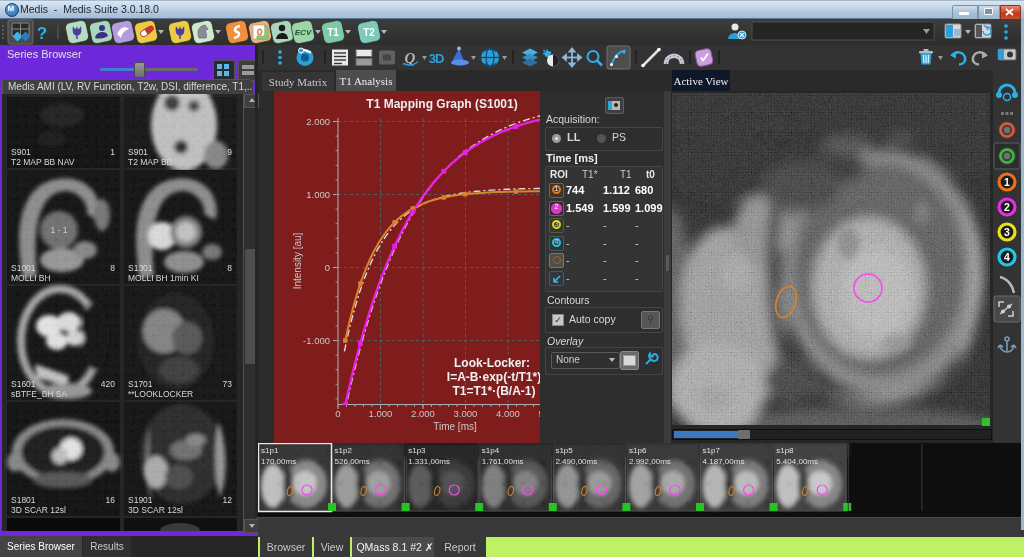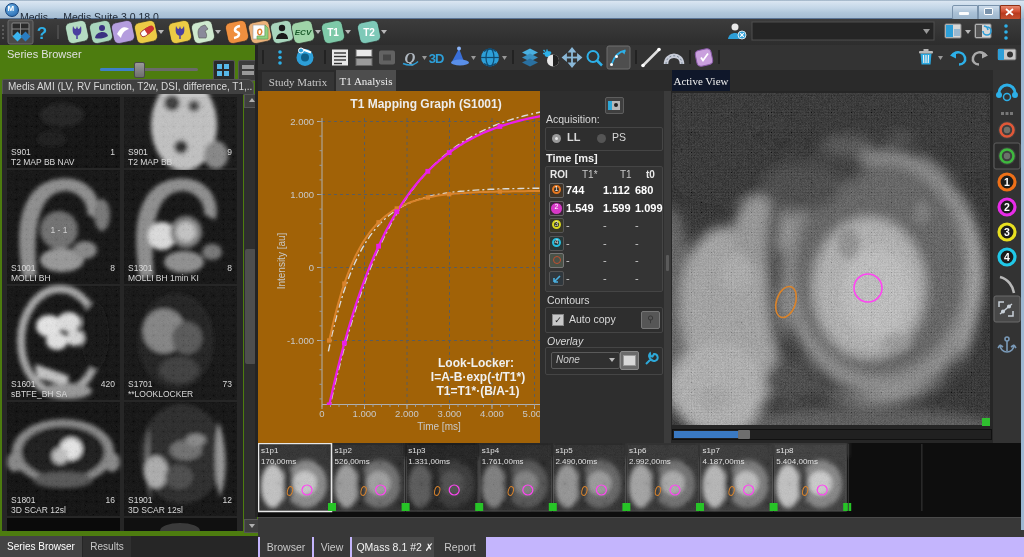--- a/index.html
+++ b/index.html
@@ -6,21 +6,21 @@
   body{width:1024px;height:557px;background:#2b2b2b;font-family:"Liberation Sans",sans-serif;overflow:hidden;position:relative;color:#ddd;}
   .abs{position:absolute;}
   .tab{font-size:11px;color:#c8c8c8;display:flex;align-items:center;justify-content:center;}
 </style>
 </head>
 <body>
 
 <div class="abs" style="left:0;top:0;width:1024px;height:18px;background:linear-gradient(#8fa5ba 0%,#d9e5f1 8%,#c3d6e7 45%,#b0c7db 70%,#a5bdd3 100%);border-bottom:1px solid #5a7596;">
   <div class="abs" style="left:5px;top:3px;width:12px;height:12px;border-radius:50%;background:radial-gradient(circle at 35% 30%,#6fb4e8,#1d5fa8);border:1px solid #15427a;"></div>
   <div class="abs" style="left:7.5px;top:4px;color:#fff;font-size:8px;font-weight:bold;">M</div>
-  <div class="abs" style="left:20px;top:3px;font-size:10.5px;color:#202b38;margin-top:8px;">Medis&nbsp;&nbsp;-&nbsp;&nbsp;Medis Suite 3.0.18.0</div>
+  <div class="abs" style="left:20px;top:3px;font-size:10.5px;color:#202b38;">Medis&nbsp;&nbsp;-&nbsp;&nbsp;Medis Suite 3.0.18.0</div>
 
   <div class="abs" style="left:952px;top:5px;width:24px;height:13px;background:linear-gradient(#cfdeed,#abc2d7 50%,#9cb5cc);border:1px solid #7a93ac;border-radius:2px 0 0 2px;"></div>
   <div class="abs" style="left:959px;top:12px;width:10px;height:3px;background:#fcfdfe;border-radius:1px;"></div>
   <div class="abs" style="left:978px;top:5px;width:20px;height:13px;background:linear-gradient(#cfdeed,#abc2d7 50%,#9cb5cc);border:1px solid #7a93ac;"></div>
   <div class="abs" style="left:984px;top:8px;width:7px;height:5px;border:1.5px solid #fcfdfe;border-radius:1px;background:#7a93ac;"></div>
   <div class="abs" style="left:1000px;top:5px;width:19px;height:13px;background:linear-gradient(#e78a70,#cf4a2d 45%,#b83a1e 55%,#c4502f);border:1px solid #8e3015;border-radius:0 2px 2px 0;"></div>
   <svg class="abs" style="left:1005px;top:8px;" width="9" height="8">
       <path d="M1,1 L8,7 M8,1 L1,7" stroke="#fff" stroke-width="1.8"></path>
     </svg>
 </div>
@@ -123,21 +123,21 @@
         <path d="M12,5 a4,4 0 1 1 -4,4 M12,5 l-3,-1 M12,5 l1,3" stroke="#2d9fd8" stroke-width="1.6" fill="none"></path>
       </g>
 <g fill="#2db0e8">
         <circle cx="1006" cy="7" r="1.8"></circle>
         <circle cx="1006" cy="13" r="1.8"></circle>
         <circle cx="1006" cy="19" r="1.8"></circle>
       </g>
 </svg>
 </div>
 
-<div class="abs" id="leftpanel" style="left:0;top:45px;width:258px;height:512px;background:#4d7c0f;">
+<div class="abs" id="leftpanel" style="left:0;top:45px;width:258px;height:512px;background:#6d28d9;">
   <div class="abs" style="left:7px;top:3px;font-size:11px;color:#e0e0e0;">Series Browser</div>
 
   <div class="abs" style="left:100px;top:23px;width:98px;height:3px;background:#6a6a6a;border-radius:2px;"></div>
   <div class="abs" style="left:100px;top:23px;width:37px;height:3px;background:#3f80c8;border-radius:2px;"></div>
   <div class="abs" style="left:134px;top:17px;width:9px;height:14px;background:linear-gradient(#9a9a9a,#6e6e6e);border:1px solid #4a4a4a;border-radius:2px;"></div>
 
   <div class="abs" style="left:213px;top:15px;width:20px;height:19px;background:#2a2a2a;border:1px solid #555;border-radius:2px;">
     <div class="abs" style="left:3px;top:3px;width:5px;height:5px;background:#57b8e8;"></div>
     <div class="abs" style="left:10px;top:3px;width:5px;height:5px;background:#57b8e8;"></div>
     <div class="abs" style="left:3px;top:10px;width:5px;height:5px;background:#57b8e8;"></div>
@@ -448,21 +448,21 @@
       </g>
 </svg>
 </div>
 
 <div class="abs" style="left:258px;top:70px;width:766px;height:21px;background:#2a2a2a;font-family:Liberation Serif, serif;">
   <div class="tab abs" style="left:4px;top:2px;width:72px;height:19px;background:#353535;">Study Matrix</div>
   <div class="tab abs" style="left:78px;top:0;width:60px;height:21px;background:#4d4d4d;color:#f0f0f0;">T1 Analysis</div>
   <div class="tab abs" style="left:414px;top:0;width:58px;height:21px;background:#0f172a;color:#f0f0f0;">Active View</div>
 </div>
 
-<div class="abs" id="chartwrap" style="left:258px;top:91px;width:406px;height:352px;background:#a16207;">
+<div class="abs" id="chartwrap" style="left:274px;top:91px;width:406px;height:352px;background:#7f1d1d;">
 <svg width="406" height="352" style="position:absolute;left:0;top:0;">
 <text x="168" y="17" font-size="12" font-weight="bold" fill="#ededed" text-anchor="middle" font-family="Liberation Sans">T1 Mapping Graph (S1001)</text>
 <g stroke="#5c5c5c" stroke-width="1" stroke-dasharray="3 3">
         <line x1="64" y1="30.5" x2="298" y2="30.5"></line>
         <line x1="64" y1="103.5" x2="298" y2="103.5"></line>
         <line x1="64" y1="176.5" x2="298" y2="176.5"></line>
         <line x1="64" y1="249.5" x2="298" y2="249.5"></line>
         <line x1="106.5" y1="27" x2="106.5" y2="313"></line>
         <line x1="149" y1="27" x2="149" y2="313"></line>
         <line x1="191.5" y1="27" x2="191.5" y2="313"></line>
@@ -660,21 +660,21 @@
     </div>
 <div class="abs" style="left:7px;top:203px;font-size:10.5px;color:#d8d8d8;">Contours</div>
 <div class="abs" style="left:5px;top:216px;width:116px;height:24px;border:1px solid #454545;border-radius:2px;">
       <div class="abs" style="left:6px;top:6px;width:10px;height:10px;background:#c8c8c8;border:1px solid #888;font-size:9px;color:#222;line-height:10px;text-align:center;">✓</div>
       <div class="abs" style="left:23px;top:5px;font-size:10.5px;color:#d8d8d8;">Auto copy</div>
       <div class="abs" style="left:95px;top:3px;width:17px;height:16px;background:#565656;border:1px solid #777;border-radius:2px;text-align:center;font-size:9px;color:#333;line-height:15px;">⚲</div>
     </div>
 <div class="abs" style="left:7px;top:244px;font-size:10.5px;color:#d8d8d8;font-style:italic;">Overlay</div>
 <div class="abs" style="left:5px;top:256px;width:116px;height:26px;border:1px solid #454545;border-radius:2px;">
       <div class="abs" style="left:5px;top:4px;width:67px;height:15px;background:#303030;border:1px solid #5a5a5a;border-radius:2px;">
-        <div class="abs" style="left:4px;top:1px;font-size:10px;color:#ccc;font-style:italic;">None</div>
+        <div class="abs" style="left:4px;top:1px;font-size:10px;color:#ccc;">None</div>
         <div class="abs" style="left:57px;top:5px;width:0;height:0;border-left:3.5px solid transparent;border-right:3.5px solid transparent;border-top:4px solid #bbb;"></div>
       </div>
       <div class="abs" style="left:74px;top:3px;width:17px;height:17px;background:#6a6a6a;border:1px solid #888;border-radius:2px;">
         <div class="abs" style="left:2px;top:3px;width:11px;height:9px;background:#d8d8d8;border:1px solid #999;"></div>
       </div>
       <div class="abs" style="left:96px;top:3px;width:17px;height:17px;"><svg width="17" height="17">
           <path d="M4,13 L9,8 M9,8 a3.5,3.5 0 1 0 3,-5 l-1.5,2.5 -2,-0.5 -0.5,-2.5 a3.5,3.5 0 0 0 1,5.5" stroke="#2da8d8" stroke-width="2" fill="none"></path>
         </svg></div>
     </div>
 </div>
@@ -937,20 +937,20 @@
 <rect x="511.6" y="60" width="8" height="8" fill="#27c427"></rect>
 <rect x="585.2" y="60" width="8" height="8" fill="#27c427"></rect>
 <line x1="590.3" y1="1" x2="590.3" y2="68" stroke="#3a3a3a"></line>
 <line x1="663.9" y1="1" x2="663.9" y2="68" stroke="#3a3a3a"></line>
 </svg>
 </div>
 
 <div class="abs" style="left:258px;top:517px;width:766px;height:20px;background:#383838;border-top:1px solid #4a4a4a;">
   <div style="font-size:11px;color:#e0e0e0;padding:3px 0 0 5px;margin-top:32px;">Ready</div>
 </div>
-<div class="abs" style="left:258px;top:537px;width:766px;height:20px;background:#c4b5fd;">
+<div class="abs" style="left:258px;top:537px;width:766px;height:20px;background:#bef264;">
   <div class="tab abs" style="left:2px;top:0;width:52px;height:20px;background:#383838;font-size:10.5px;">Browser</div>
   <div class="tab abs" style="left:56px;top:0;width:36px;height:20px;background:#383838;font-size:10.5px;">View</div>
   <div class="tab abs" style="left:94px;top:0;width:86px;height:20px;background:#4a4a4a;color:#f2f2f2;font-size:10.5px;">QMass 8.1 #2 ✗</div>
   <div class="tab abs" style="left:176px;top:0;width:52px;height:20px;background:#383838;font-size:10.5px;">Report</div>
 </div>
 
 <div class="abs" style="left:1021px;top:18px;width:3px;height:512px;background:#9db8d2;"></div>
 
 </body></html>

